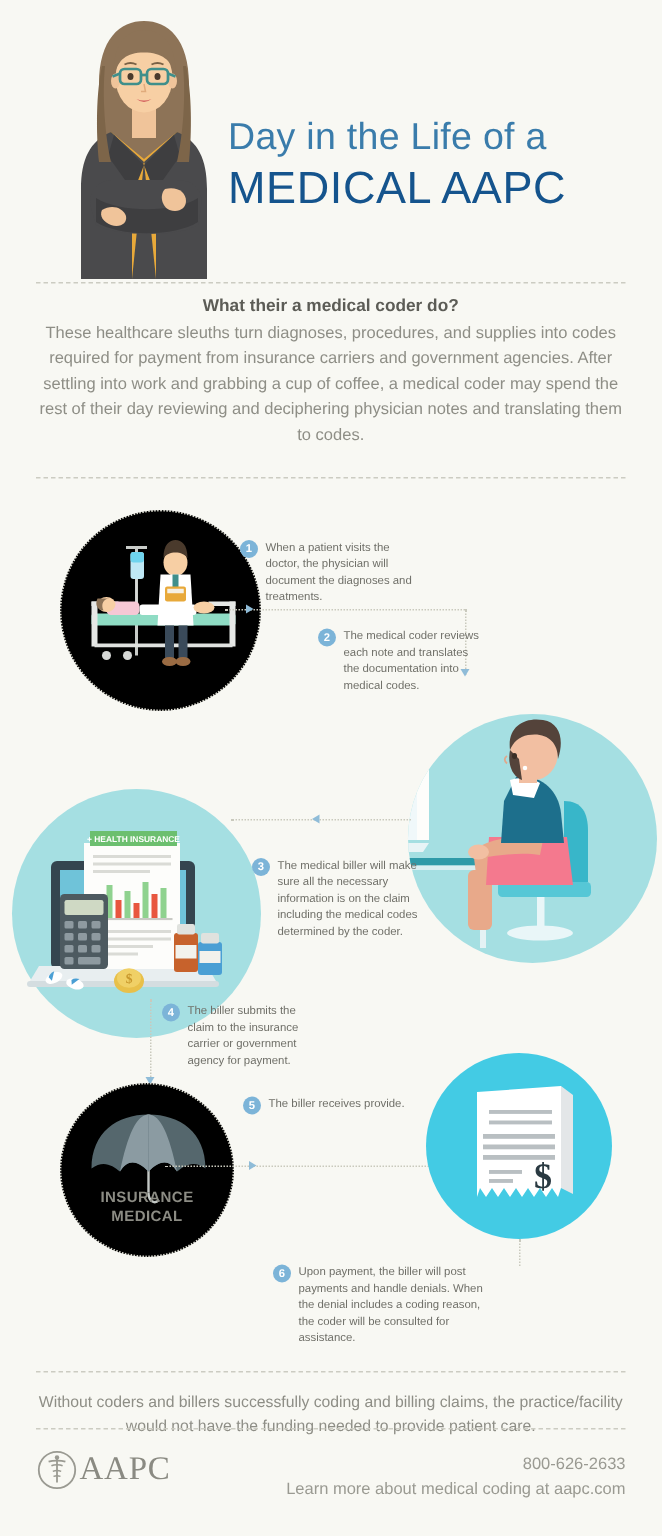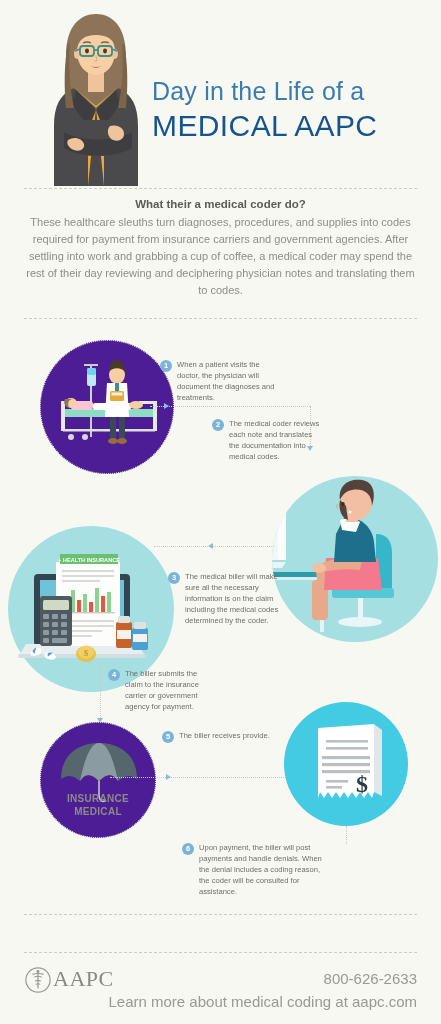--- a/index.html
+++ b/index.html
@@ -35,21 +35,21 @@
     font-size: 11.5px; font-weight: bold; color: #5c5c56; margin-bottom: 4px;
   }
   .intro p {
     font-size: 11px; color: #8e8e86; line-height: 1.55; text-align: center;
   }
 
   
   .flow { position: absolute; left: 0; top: 326px; width: 441px; height: 570px; }
 
   .circle { position: absolute; border-radius: 50%; }
-  .c-white { background: #4c1d95; border: 1px dotted #d8d8cd; }
+  .c-white { background: #000000; border: 1px dotted #d8d8cd; }
   .c-teal  { background: #a5dfe2; }
   .c-cyan  { background: #43cbe4; }
 
   .step { position: absolute; display: flex; align-items: flex-start; }
   .badge {
     flex: 0 0 auto; width: 12px; height: 12px; border-radius: 50%;
     background: #7cb4d8; color: #fff; font-size: 7.5px; line-height: 12px;
     text-align: center; font-weight: bold; margin-right: 5px; margin-top: 1px;
   }
   .step-text {
@@ -79,21 +79,21 @@
     font-size: 10.5px; color: #8e8e86; line-height: 1.5;
   }
   .footer { position: absolute; left: 0; top: 962px; width: 441px; height: 50px; }
   .logo-wrap { position: absolute; left: 24px; top: 4px; display: flex; }
   .logo-text {
     font-family: "Liberation Serif", serif; font-size: 22px; color: #8a8a82;
     letter-spacing: .5px; margin-left: 1px;
   }
   .contact {
     position: absolute; right: 24px; top: 6px; text-align: right;
-    font-size: 15px; color: #9a9a92; line-height: 1.5;
+    font-size: 11px; color: #9a9a92; line-height: 1.5;
   }
 </style>
 </head>
 <body>
 
 <div class="page">
 
   <div class="header">
 
     <div class="woman-wrap">
@@ -387,20 +387,21 @@
     <div class="conn conn-v" style="left:346px; top:500px; height:18px;"></div>
 
     <div class="step" style="left:182px; top:516px; width:148px;">
       <span class="badge">6</span>
       <span class="step-text">Upon payment, the biller will post payments and handle denials. When the denial includes a coding reason, the coder will be consulted for assistance.</span>
     </div>
   </div>
 
   <div class="divider" style="top:914px"></div>
 
+  <div class="closing">Without coders and billers successfully coding and billing claims, the practice/facility would not have the funding needed to provide patient care.</div>
 
   <div class="divider" style="top:952px"></div>
 
   <div class="footer">
     <div class="logo-wrap">
       <svg viewBox="0 0 30 30" width="28" height="28">
         <circle cx="15" cy="15" r="13" fill="none" stroke="#9a9a92" stroke-width="1.3"></circle>
         <line x1="15" y1="7" x2="15" y2="24" stroke="#9a9a92" stroke-width="1.3"></line>
         <path d="M9 9 C12 8 18 8 21 9" stroke="#9a9a92" stroke-width="1.2" fill="none"></path>
         <path d="M11 12 C13 11 17 11 19 12" stroke="#9a9a92" stroke-width="1.1" fill="none"></path>

